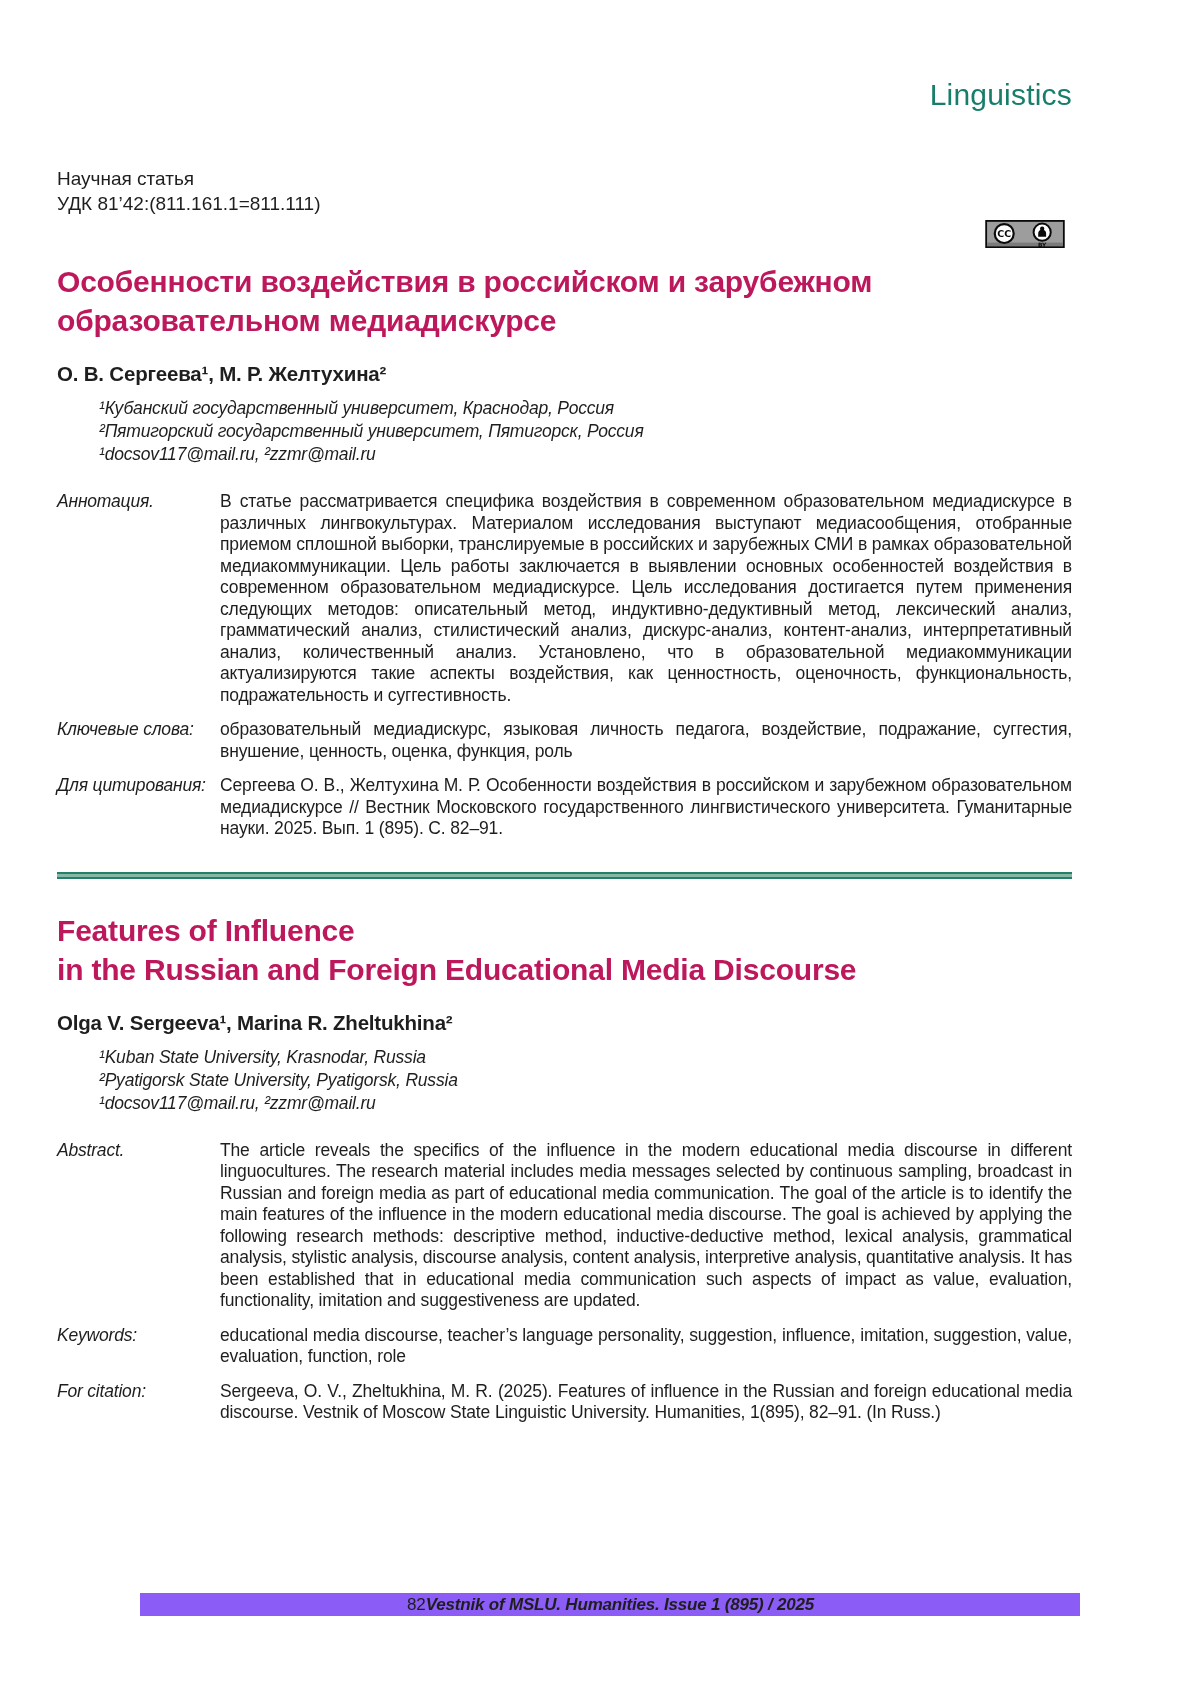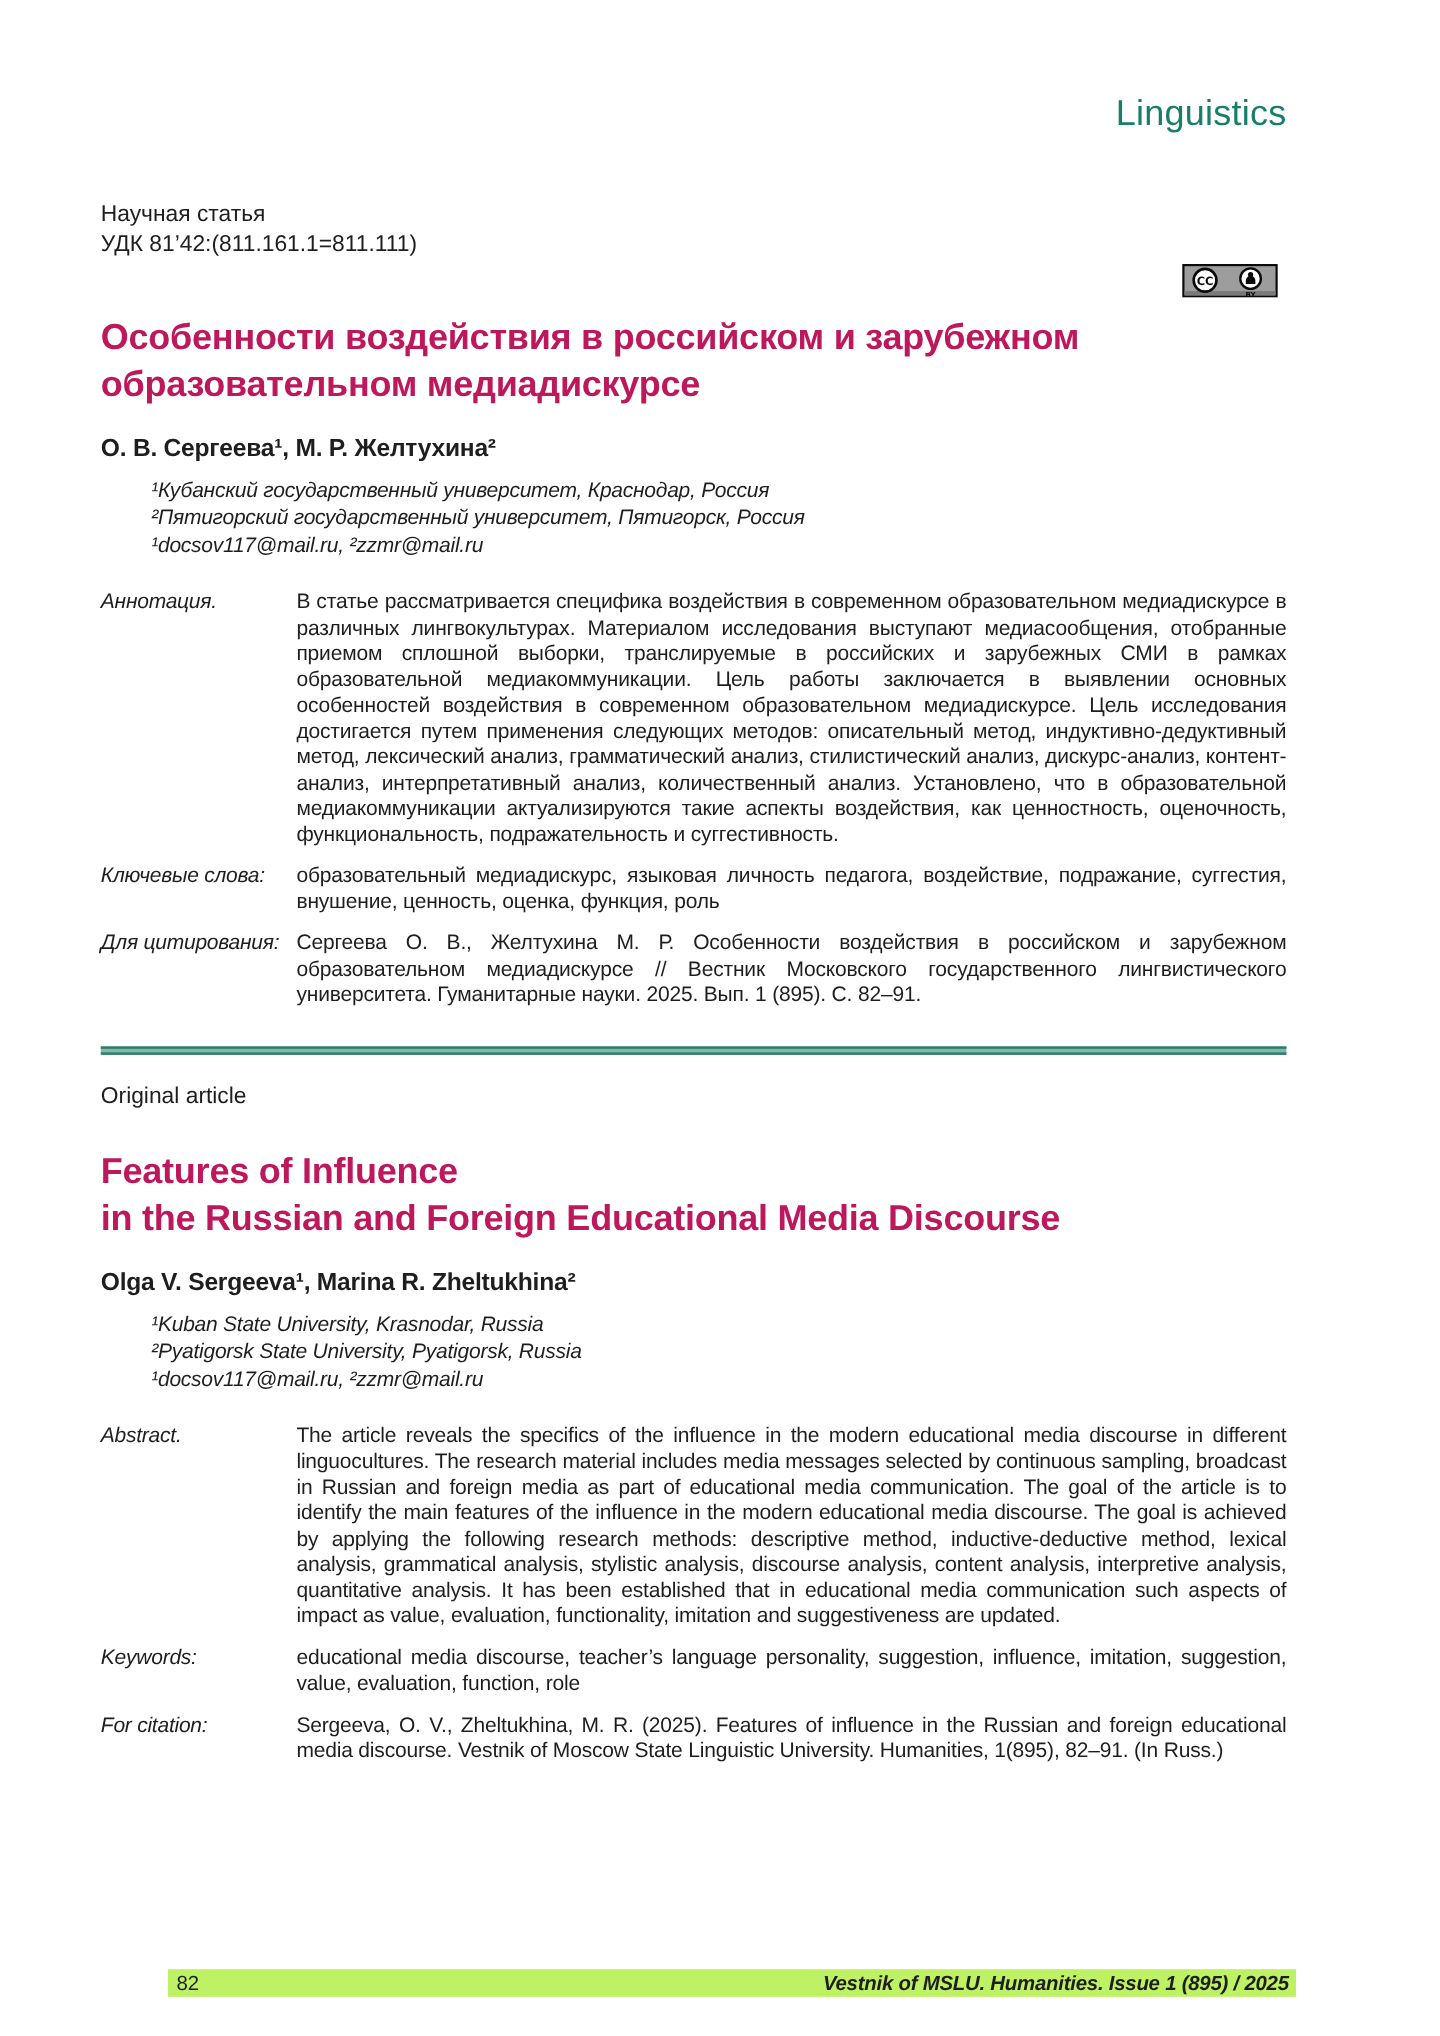--- a/index.html
+++ b/index.html
@@ -8,21 +8,21 @@
     position: relative;
     width: 1200px;
     height: 1697px;
     margin: 0 auto;
     background: #ffffff;
     font-family: "Liberation Sans", sans-serif;
     color: #1e1e1e;
     overflow: hidden;
   }
   .content {
-    padding: 78px 128px 0 84px; 
+    padding: 78px 128px 0 57px; 
   }
   .rubric {
     text-align: right;
     font-size: 30px;
     color: #177E6B;
     letter-spacing: 0.2px;
   }
   .meta {
     position: relative;
     margin-top: 54px;
@@ -87,27 +87,26 @@
     margin-top: 24px;
     font-size: 19px;
   }
   .title-en { margin-top: 32px; }
   .footer-bar {
     position: absolute;
     left: 140px;
     top: 1593px;
     width: 940px;
     height: 23px;
-    background: #bef264;
+    background: #8b5cf6;
     display: flex;
     align-items: center;
-    justify-content: space-between;
+    justify-content: center;
     padding: 0 6px 0 7px;
     font-size: 17px;
-    margin-top: 48px;
   }
   .footer-page-num { font-weight: normal; }
   .footer-journal { font-weight: bold; font-style: italic; letter-spacing: -0.2px; }
 </style>
 </head>
 <body>
 
 <div class="page">
   <div class="content">
 
@@ -151,21 +150,20 @@
         <div class="row-body">образовательный медиадискурс, языковая личность педагога, воздействие, подражание, суггестия, внушение, ценность, оценка, функция, роль</div>
       </div>
       <div class="row">
         <div class="row-label">Для цитирования:</div>
         <div class="row-body">Сергеева О. В., Желтухина М. Р. Особенности воздействия в российском и зарубежном образовательном медиадискурсе // Вестник Московского государственного лингвистического университета. Гуманитарные науки. 2025. Вып. 1 (895). С. 82–91.</div>
       </div>
     </div>
 
     <div class="divider"></div>
 
-    <div class="article-type-en">Original article</div>
 
     <h1 class="title title-en">
       <span>Features of Influence</span><br>
       <span>in the Russian and Foreign Educational Media Discourse</span>
     </h1>
 
     <div class="authors">Olga V. Sergeeva¹, Marina R. Zheltukhina²</div>
 
     <div class="affils">
       <div>¹Kuban State University, Krasnodar, Russia</div>

